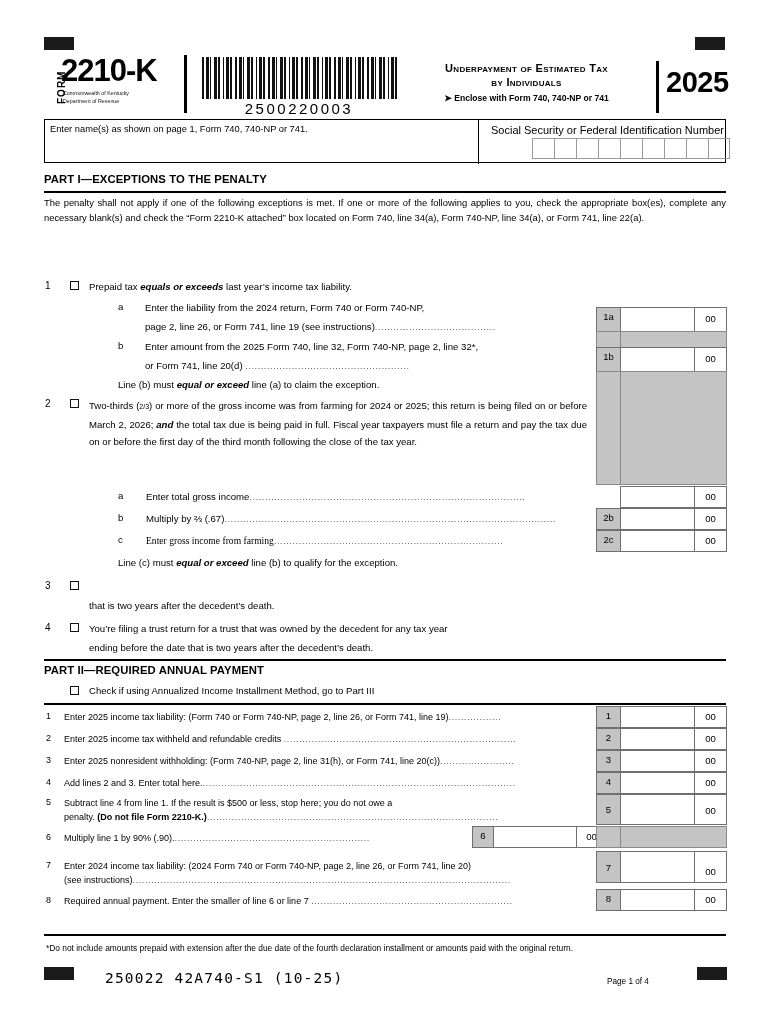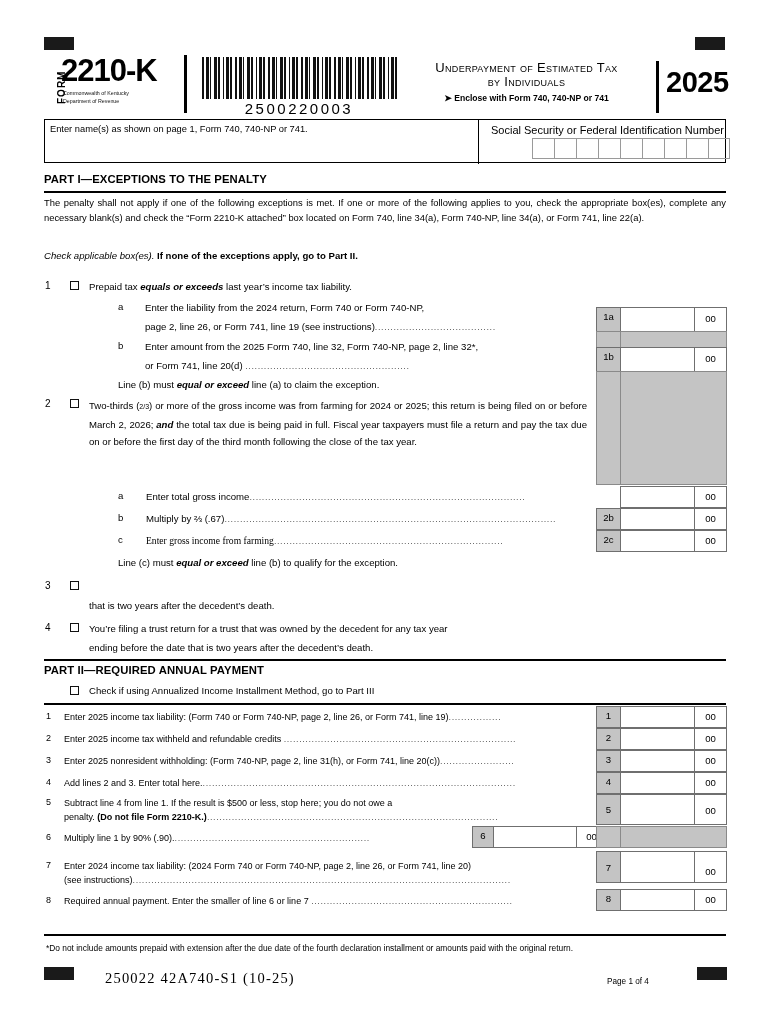--- a/index.html
+++ b/index.html
@@ -50,21 +50,21 @@
       #111 8px,#111 9px,#fff 9px,#fff 12px,
       #111 12px,#111 15px,#fff 15px,#fff 16px,
       #111 16px,#111 18px,#fff 18px,#fff 21px,
       #111 21px,#111 22px,#fff 22px,#fff 24px,
       #111 24px,#111 27px,#fff 27px,#fff 28px,
       #111 28px,#111 30px,#fff 30px,#fff 33px);
   }
   .barcode-num { text-align:center; font-size:15px; letter-spacing:2.5px; margin-top:1px; font-family:"Liberation Sans", sans-serif; }
 
   .title-block { position:absolute; left:365px; top:4px; width:235px; text-align:center; }
-  .title-line { font-size:13px; font-weight:normal; letter-spacing:0.3px; line-height:14px; font-variant:small-caps;text-align:center; }
+  .title-line { font-size:11px; font-weight:bold; letter-spacing:0.3px; line-height:14px; font-variant:small-caps;text-align:center; }
   .enclose { font-size:8.6px; font-weight:bold; margin-top:4px; }
   .arrow { font-size:9px; }
 
   .year-rule { position:absolute; left:612px; top:4px; width:2.5px; height:52px; background:#000; }
   .year { position:absolute; left:622px; top:9px; font-size:29px; font-weight:bold; letter-spacing:-0.5px; }
   .namebox { position:absolute; left:44px; top:119px; width:682px; height:44px; border:1.3px solid #000;padding-left:8px; }
   .namebox .divider { position:absolute; left:433px; top:0; width:1.3px; height:44px; background:#000; }
   .name-label { position:absolute; left:5px; top:4px; font-size:9.3px; }
   .ssn-label { position:absolute; left:443px; top:4px; width:239px; text-align:center; font-size:11px; }
   .ssn-boxes { position:absolute; left:487px; top:18px; display:flex; }
@@ -161,24 +161,20 @@
       <div class="ssn-cell"></div>
       <div class="ssn-cell"></div>
     </div>
   </div>
 
   <div class="part-head" style="left:44px; top:173px;">PART I—EXCEPTIONS TO THE PENALTY</div>
   <div class="rule-thick" style="top:191px;"></div>
 
   <div class="para" style="left:44px; top:196px; width:682px;">The penalty shall not apply if one of the following exceptions is met.  If one or more of the following applies to you, check the appropriate box(es), complete any necessary blank(s) and check the “Form 2210-K attached” box located on Form 740, line 34(a), Form 740-NP, line 34(a), or Form 741, line 22(a).</div>
 
-  <div class="itemtext" style="left:44px; top:249px;">
-    <span class="it">Check applicable box(es).</span>
-    <span class="bd">If none of the exceptions apply, go to Part II.</span>
-  </div>
 
   <div class="num" style="left:45px; top:280px;">1</div>
   <div class="cbx" style="left:70px; top:281px;"></div>
   <div class="itemtext" style="left:89px; top:280px;">
     <span>Prepaid tax </span><span class="bdit">equals or exceeds</span><span> last year’s income tax liability.</span>
   </div>
 
   <div class="sub" style="left:118px; top:301px;">a</div>
   <div class="itemtext" style="left:145px; top:301px;">Enter the liability from the 2024 return, Form 740 or Form 740-NP,</div>
   <div class="itemtext" style="left:145px; top:320px;">
@@ -337,16 +333,16 @@
   <div class="p2-row-text" style="left:64px; top:895px; width:530px; white-space:nowrap;">
     <span>Required annual payment. Enter the smaller of line 6 or line 7 </span><span class="leader">.................................................................</span>
   </div>
   <div class="ans-label" style="left:596px; top:889px; width:25px; height:22px;">8</div>
   <div class="ans-white" style="left:620px; top:889px; width:75px; height:22px;"></div>
   <div class="ans-white" style="left:694px; top:889px; width:33px; height:22px;"></div>
   <div class="cents" style="left:694px; top:894px; width:33px;">00</div>
 
   <div class="rule-thick" style="top:934px;"></div>
   <div class="footnote" style="top:943px;">*Do not include amounts prepaid with extension after the due date of the fourth declaration installment or amounts paid with the original return.</div>
-  <div class="footer-code" style="left:105px; top:970px;font-family:Liberation Serif, serif;">250022 42A740-S1 (10-25)</div>
+  <div class="footer-code" style="left:105px; top:970px;">250022 42A740-S1 (10-25)</div>
   <div class="page-of" style="left:607px; top:977px;">Page 1 of 4</div>
 
 </div>
 
 </body></html>

